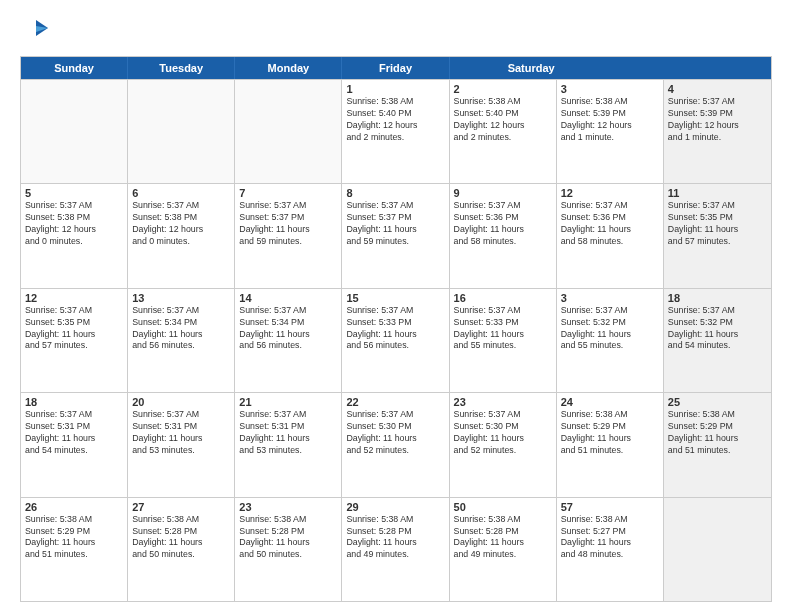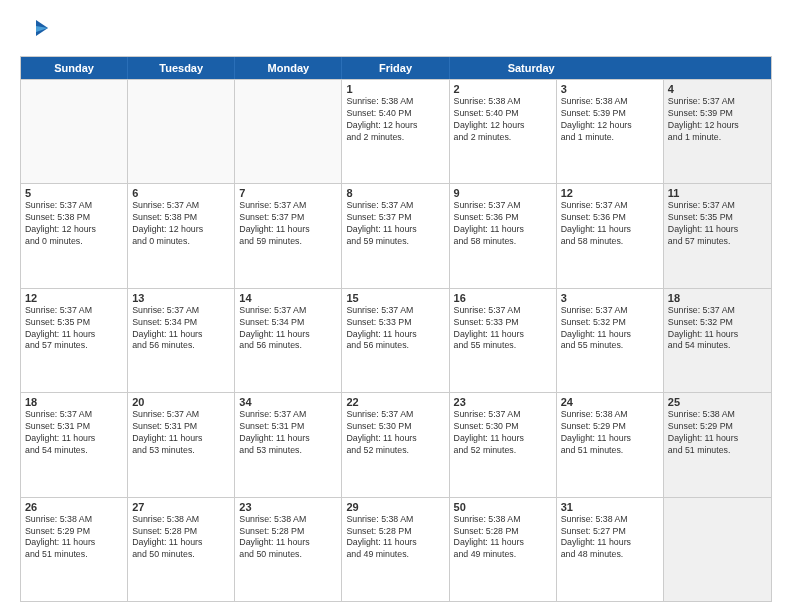--- a/index.html
+++ b/index.html
@@ -284,21 +284,21 @@
 and 54 minutes.</div>
           </div>
           <div class="cal-cell">
             <div class="day-num">20</div>
             <div class="cell-text" style="white-space: pre-line;">Sunrise: 5:37 AM
 Sunset: 5:31 PM
 Daylight: 11 hours
 and 53 minutes.</div>
           </div>
           <div class="cal-cell">
-            <div class="day-num">34</div>
+            <div class="day-num">21</div>
             <div class="cell-text" style="white-space: pre-line;">Sunrise: 5:37 AM
 Sunset: 5:31 PM
 Daylight: 11 hours
 and 53 minutes.</div>
           </div>
           <div class="cal-cell">
             <div class="day-num">22</div>
             <div class="cell-text" style="white-space: pre-line;">Sunrise: 5:37 AM
 Sunset: 5:30 PM
 Daylight: 11 hours
@@ -356,21 +356,21 @@
 and 49 minutes.</div>
           </div>
           <div class="cal-cell">
             <div class="day-num">50</div>
             <div class="cell-text" style="white-space: pre-line;">Sunrise: 5:38 AM
 Sunset: 5:28 PM
 Daylight: 11 hours
 and 49 minutes.</div>
           </div>
           <div class="cal-cell">
-            <div class="day-num">31</div>
+            <div class="day-num">57</div>
             <div class="cell-text" style="white-space: pre-line;">Sunrise: 5:38 AM
 Sunset: 5:27 PM
 Daylight: 11 hours
 and 48 minutes.</div>
           </div>
           <div class="cal-cell empty shaded"></div>
         </div>
       </div>
   </div>
 </div>

